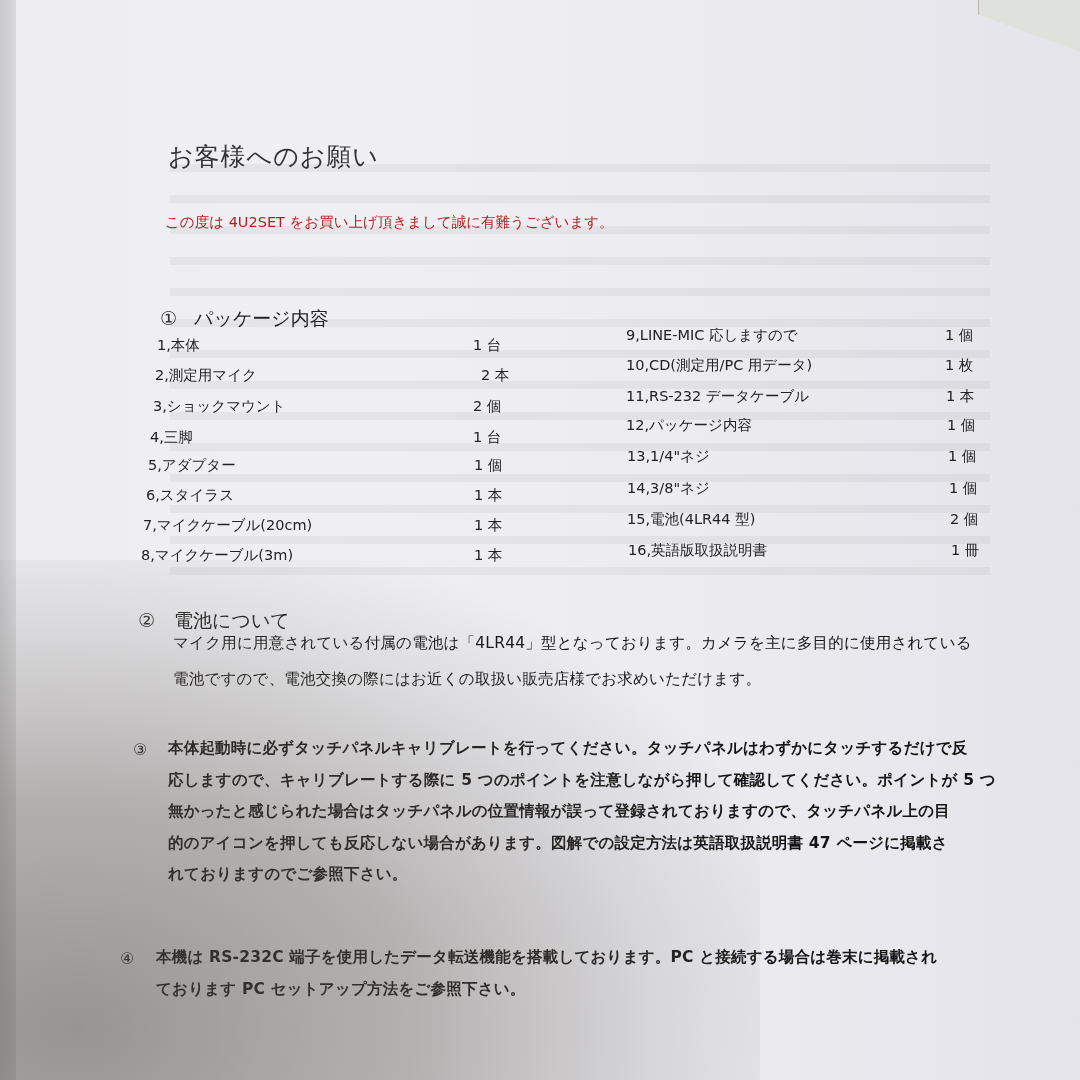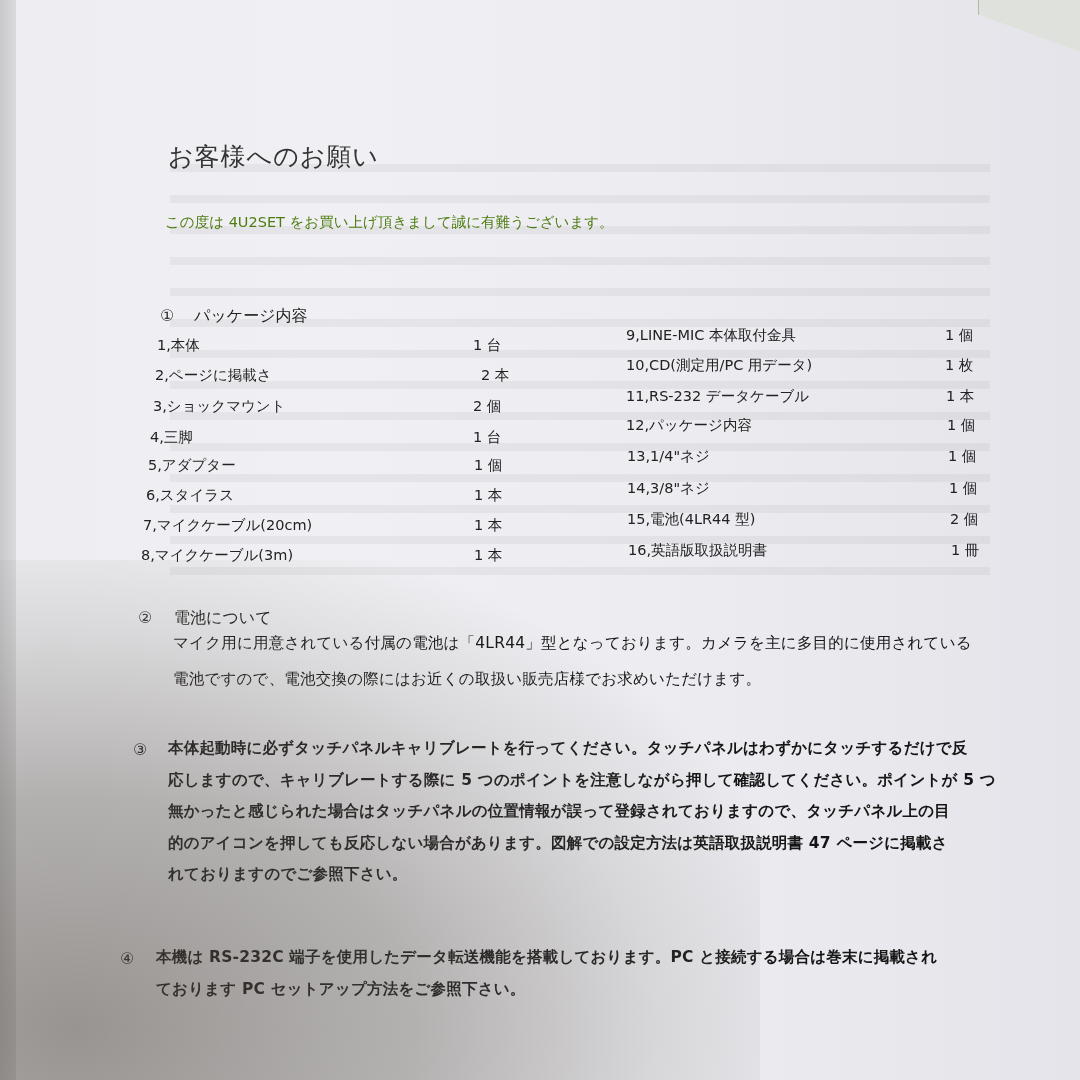--- a/index.html
+++ b/index.html
@@ -32,22 +32,22 @@
   .ghost {
     position: absolute; left: 170px; top: 150px; width: 820px; height: 440px;
     opacity: 0.07; pointer-events: none;
     background: repeating-linear-gradient(180deg, transparent 0 14px, #555 14px 22px, transparent 22px 31px);
   }
   .doc { position: absolute; left: 0; top: 0; width: 1080px; height: 1080px; }
   .title {
     position: absolute; left: 168px; top: 140px;
     font-size: 25px; color: #333; font-weight: normal; letter-spacing: 1px;
   }
-  .intro { position: absolute; left: 165px; font-size: 14.5px; color: #4d7c0f; }
-  .sec-head { position: absolute; font-size: 16px; color: #222; }
+  .intro { position: absolute; left: 165px; font-size: 14.5px; color: #b91c1c; }
+  .sec-head { position: absolute; font-size: 19px; color: #222; }
   .num { display: inline-block; width: 34px; color: #333; }
   .item { position: absolute; font-size: 14.5px; color: #222; white-space: nowrap; }
   .qty { position: absolute; font-size: 14.5px; color: #222; white-space: nowrap; }
   .para {
     position: absolute; font-size: 15.5px; line-height: 31.5px; color: #151515;
     font-weight: bold; letter-spacing: 0.2px;
   }
   .marker { position: absolute; font-size: 16px; color: #222; }
 </style>
 </head>
@@ -63,38 +63,38 @@
 
   <div class="intro" style="top:213px">この度は 4U2SET をお買い上げ頂きまして誠に有難うございます。</div>
 
   <div class="sec-head" style="left:160px; top:306px">
     <span class="num">①</span><span>パッケージ内容</span>
   </div>
 
   <div>
     <div class="item" style="left:157px; top:336px">1,本体</div>
     <div class="qty" style="left:473px; top:336px">1 台</div>
-    <div class="item" style="left:155px; top:366px">2,ページに掲載さ</div>
+    <div class="item" style="left:155px; top:366px">2,測定用マイク</div>
     <div class="qty" style="left:481px; top:366px">2 本</div>
     <div class="item" style="left:153px; top:397px">3,ショックマウント</div>
     <div class="qty" style="left:473px; top:397px">2 個</div>
     <div class="item" style="left:150px; top:428px">4,三脚</div>
     <div class="qty" style="left:473px; top:428px">1 台</div>
     <div class="item" style="left:148px; top:456px">5,アダプター</div>
     <div class="qty" style="left:474px; top:456px">1 個</div>
     <div class="item" style="left:146px; top:486px">6,スタイラス</div>
     <div class="qty" style="left:474px; top:486px">1 本</div>
     <div class="item" style="left:143px; top:516px">7,マイクケーブル(20cm)</div>
     <div class="qty" style="left:474px; top:516px">1 本</div>
     <div class="item" style="left:141px; top:546px">8,マイクケーブル(3m)</div>
     <div class="qty" style="left:474px; top:546px">1 本</div>
   </div>
 
   <div>
-    <div class="item" style="left:626px; top:326px">9,LINE-MIC 本体取付金具</div>
+    <div class="item" style="left:626px; top:326px">9,LINE-MIC 応しますので</div>
     <div class="qty" style="left:945px; top:326px">1 個</div>
     <div class="item" style="left:626px; top:356px">10,CD(測定用/PC 用データ)</div>
     <div class="qty" style="left:945px; top:356px">1 枚</div>
     <div class="item" style="left:626px; top:387px">11,RS-232 データケーブル</div>
     <div class="qty" style="left:946px; top:387px">1 本</div>
     <div class="item" style="left:626px; top:416px">12,パッケージ内容</div>
     <div class="qty" style="left:947px; top:416px">1 個</div>
     <div class="item" style="left:627px; top:447px">13,1/4"ネジ</div>
     <div class="qty" style="left:948px; top:447px">1 個</div>
     <div class="item" style="left:627px; top:479px">14,3/8"ネジ</div>

